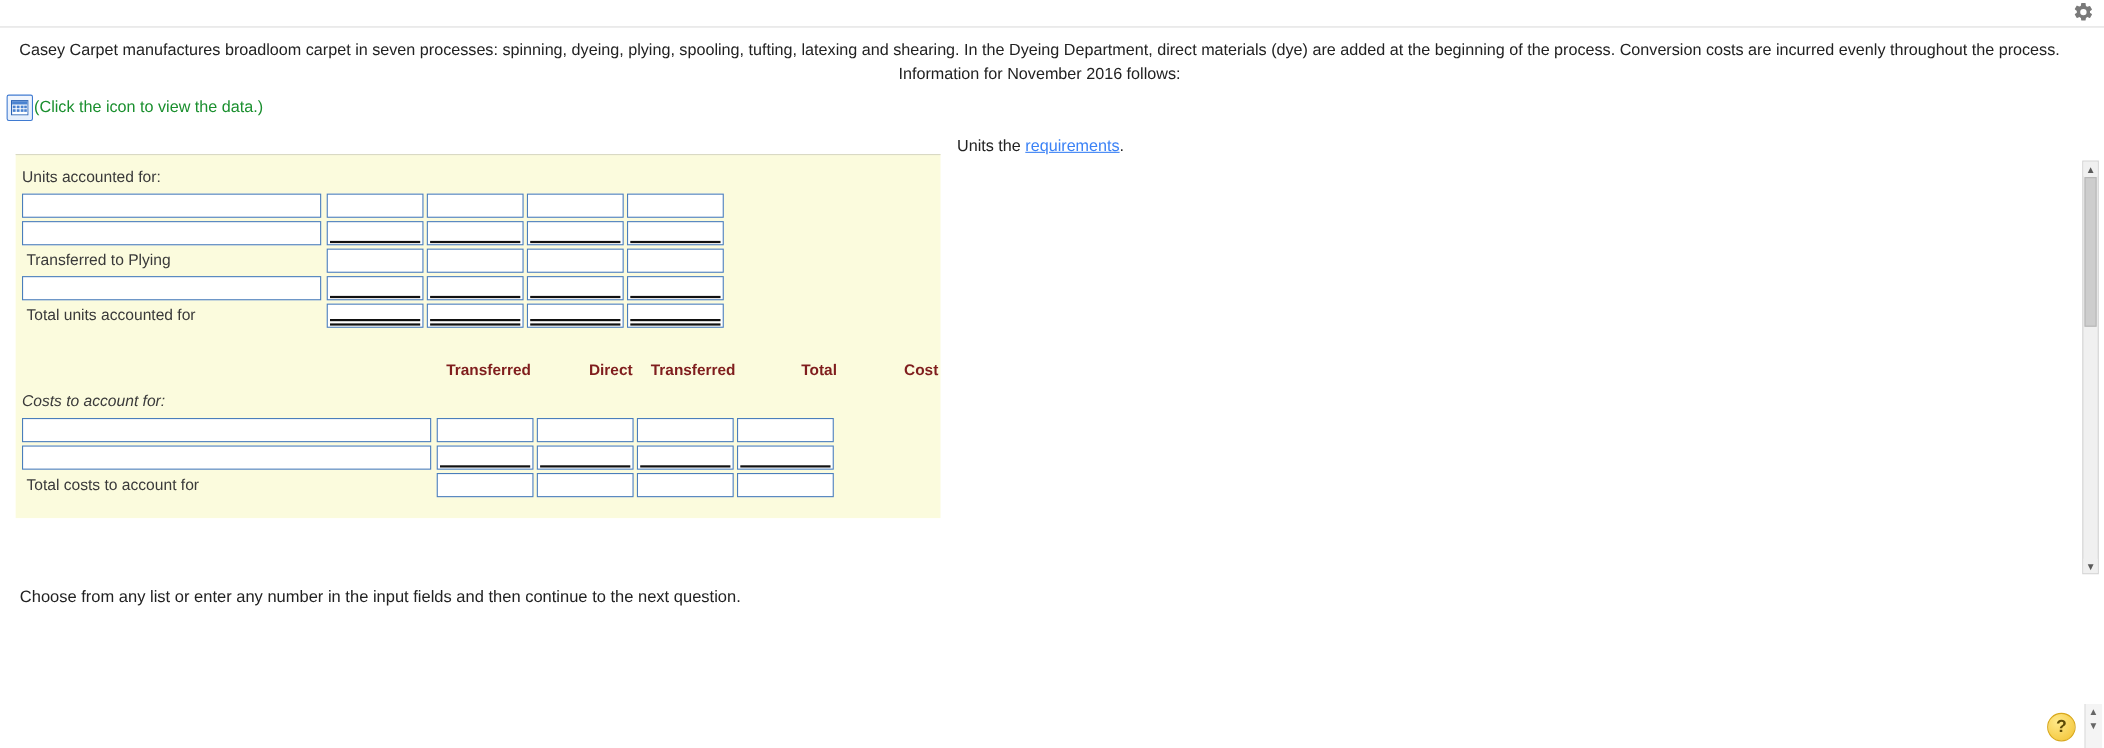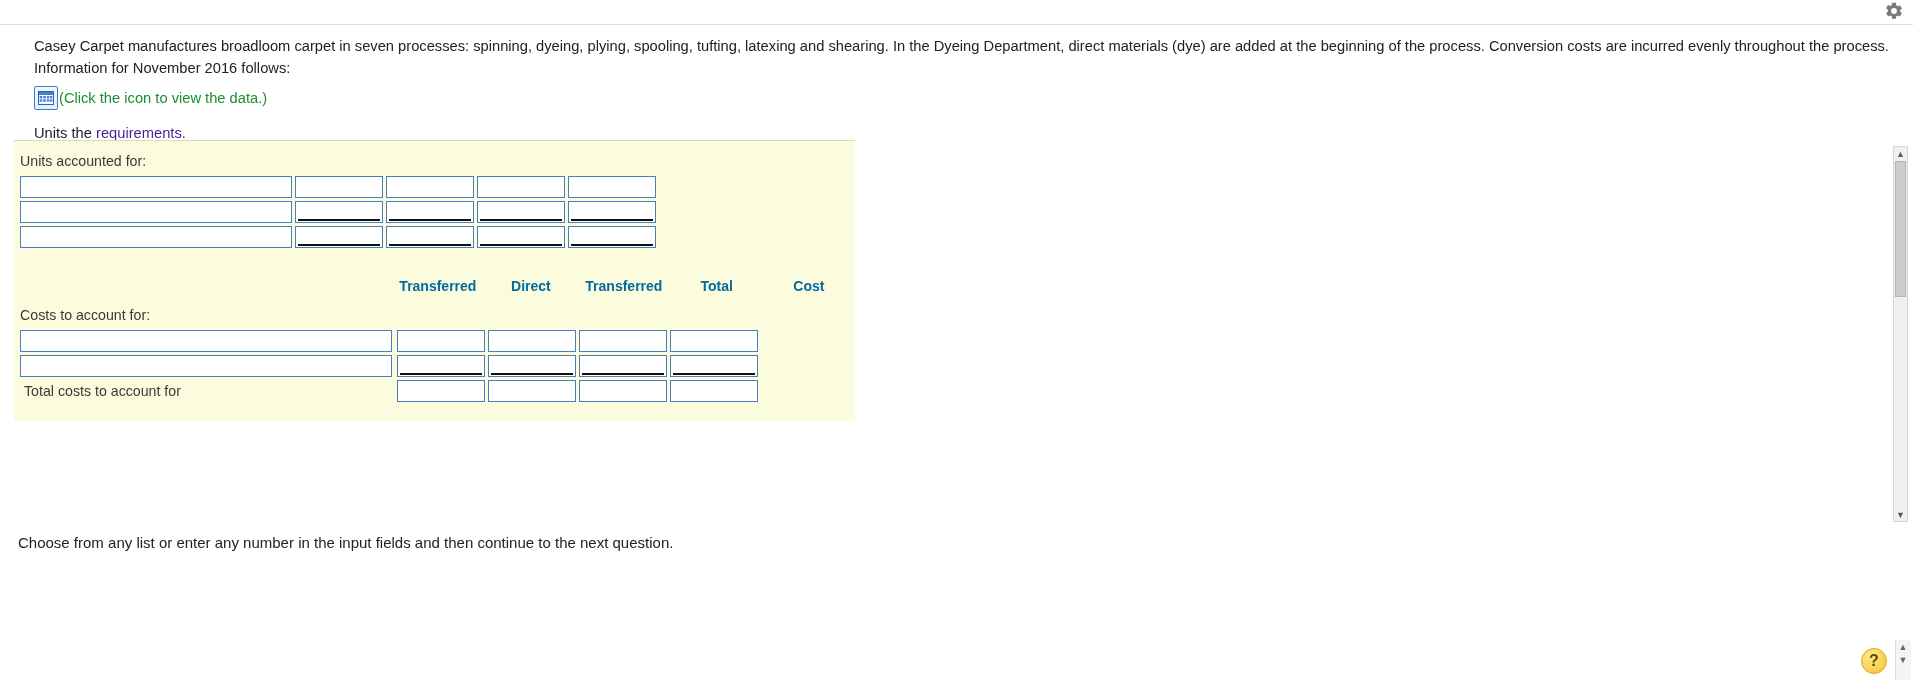--- a/index.html
+++ b/index.html
@@ -27,22 +27,23 @@
   .gear-btn {
     position: absolute; right: 8px; top: 1px;
     width: 22px; height: 22px;
     cursor: pointer;
     line-height: 22px; text-align: center;
     color: #7a7a7a; font-size: 20px;
   }
 
   
   .problem {
-    position: absolute; top: 35px; left: 34px;
+    position: absolute; top: 35px; left: 6px;
     width: 1880px;
+    text-align: center;
   }
   .problem-text {
     font-size: 14.7px;
     line-height: 22px;
     color: #222222;
     max-width: 1878px;
   }
   .data-line {
     margin-top: 6px;
     display: flex; align-items: center; gap: 0px;
@@ -63,21 +64,22 @@
     font-size: 14.7px;
     margin-left: 1px;
     cursor: pointer;
   }
   .req-line {
     margin-top: 14px;
     font-size: 14.7px;
     color: #222222;
   }
   .req-link {
-    color: #4c1d95;
+    color: #3b82f6;
+    text-decoration: underline;
     cursor: pointer;
   }
 
   
   .worksheet-wrap {
     position: absolute;
     top: 140px; left: 14px;
     width: 1869px; height: 376px;
     overflow: hidden;
   }
@@ -152,24 +154,24 @@
   table.costhead {
     border-collapse: collapse;
     margin-left: 1px;
   }
   table.costhead td {
     padding: 0 2px;
     vertical-align: bottom;
   }
   .ch {
     width: 94px;
-    text-align: center;
+    text-align: right;
     font-size: 14px;
     font-weight: bold;
-    color: #0369a1;
+    color: #7f1d1d;
     line-height: 26px;
   }
   .ch-underline { border-bottom: 2px solid #333; }
   .costs-word {
     font-size: 14.4px;
     font-weight: bold;
     color: #2b2b2b;
     letter-spacing: 0.3px;
     width: 382px;
     padding-left: 4px !important;
@@ -309,55 +311,85 @@
                   <div class="fld rule-single"><input type="text" placeholder="" style=""></div>
                 </td>
                 <td>
                   <div class="fld rule-single"><input type="text" placeholder="" style=""></div>
                 </td>
                 <td>
                   <div class="fld rule-single"><input type="text" placeholder="" style=""></div>
                 </td>
               </tr>
               <tr>
+                <td class="lbl-cell" style="width: 274px;">Transferred to Plying</td>
+                <td>
+                  <div class="fld"><input type="text" placeholder="" style=""></div>
+                </td>
+                <td>
+                  <div class="fld"><input type="text" placeholder="" style=""></div>
+                </td>
+                <td>
+                  <div class="fld"><input type="text" placeholder="" style=""></div>
+                </td>
+                <td>
+                  <div class="fld"><input type="text" placeholder="" style=""></div>
+                </td>
+              </tr>
+              <tr>
                 <td>
                   <div class="fld wide-units"><input type="text" placeholder="" style=""></div>
                 </td>
                 <td>
                   <div class="fld rule-single"><input type="text" placeholder="" style=""></div>
                 </td>
                 <td>
                   <div class="fld rule-single"><input type="text" placeholder="" style=""></div>
                 </td>
                 <td>
                   <div class="fld rule-single"><input type="text" placeholder="" style=""></div>
                 </td>
                 <td>
                   <div class="fld rule-single"><input type="text" placeholder="" style=""></div>
+                </td>
+              </tr>
+              <tr>
+                <td class="lbl-cell" style="width: 274px;">Total units accounted for</td>
+                <td>
+                  <div class="fld rule-double"><input type="text" placeholder="" style=""></div>
+                </td>
+                <td>
+                  <div class="fld rule-double"><input type="text" placeholder="" style=""></div>
+                </td>
+                <td>
+                  <div class="fld rule-double"><input type="text" placeholder="" style=""></div>
+                </td>
+                <td>
+                  <div class="fld rule-double"><input type="text" placeholder="" style=""></div>
                 </td>
               </tr>
             </tbody>
         </table>
 
         <div class="costs-head">
           <table class="costhead">
             <tbody>
               <tr>
                 <td class="costs-word"></td>
                 <td class="ch">Transferred</td>
                 <td class="ch">Direct</td>
                 <td class="ch">Transferred</td>
                 <td class="ch">Total</td>
                 <td class="ch">Cost</td>
               </tr>
             </tbody>
           </table>
         </div>
 
-        <div class="section-label" style="margin-top:6px;">Costs to account for:</div>
+        <div class="section-label" style="margin-top:6px;font-style:italic;">Costs to account for:</div>
 
         <table class="grid">
           <tbody id="costs-body">
               <tr>
                 <td>
                   <div class="fld wide-costs"><input type="text" placeholder="" style=""></div>
                 </td>
                 <td>
                   <div class="fld"><input type="text" placeholder="" style=""></div>
                 </td>

